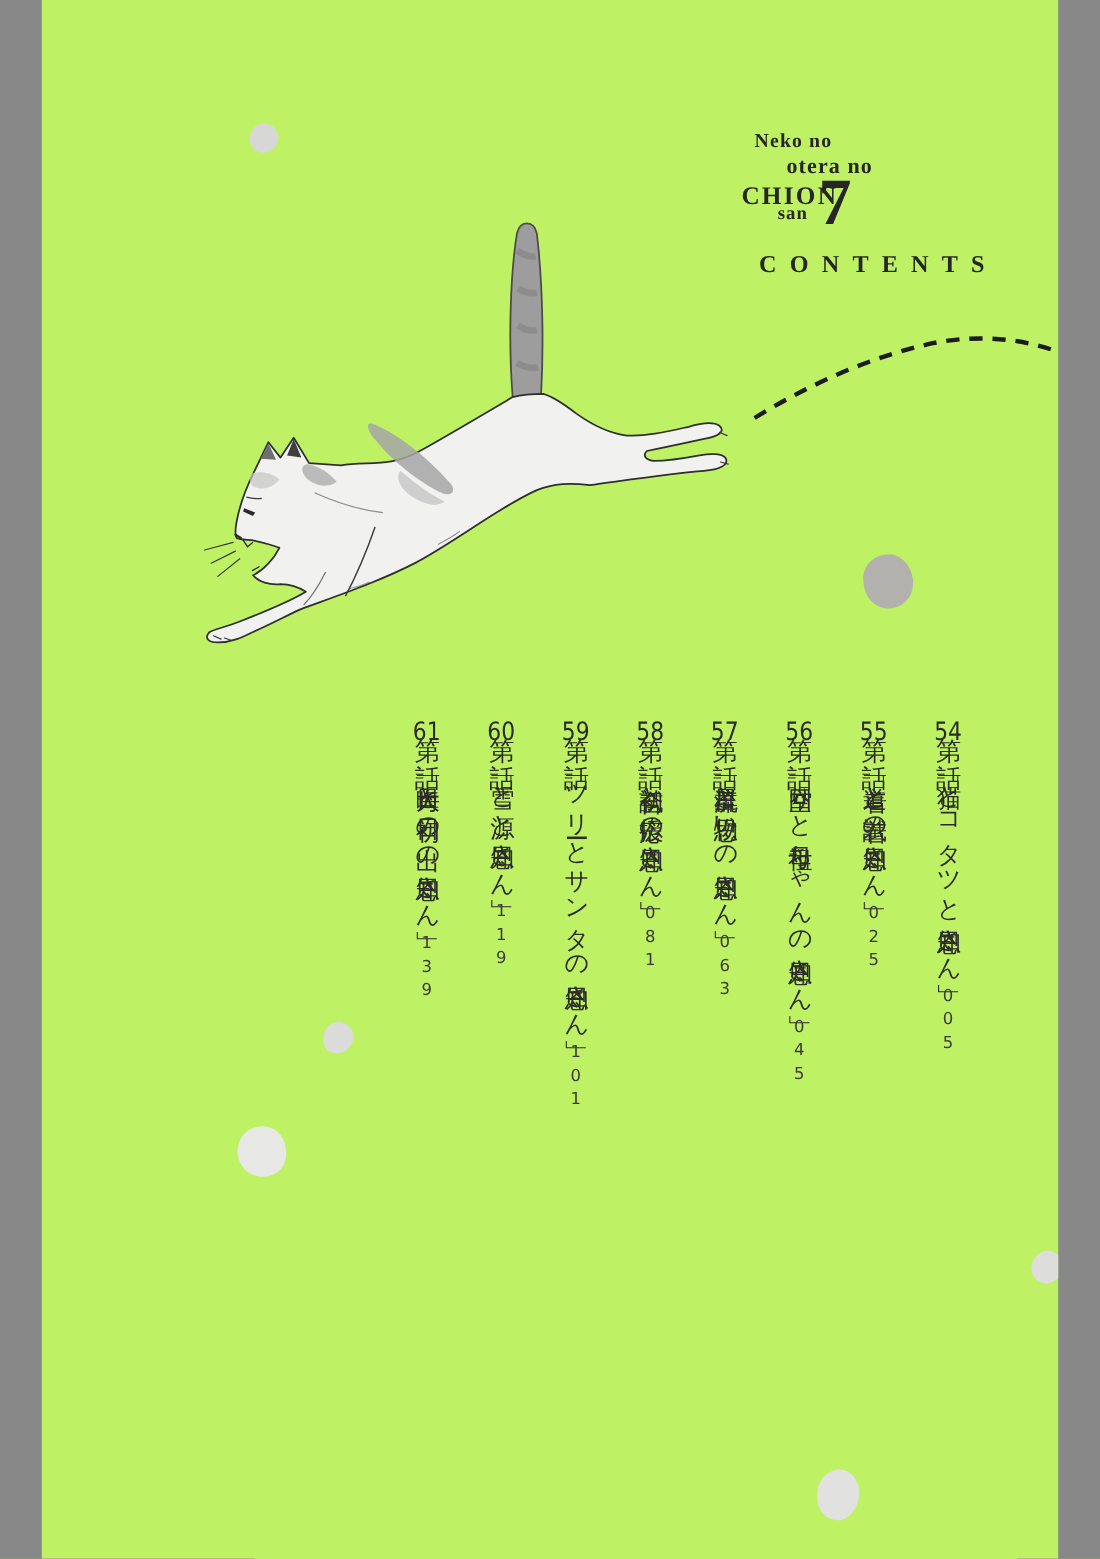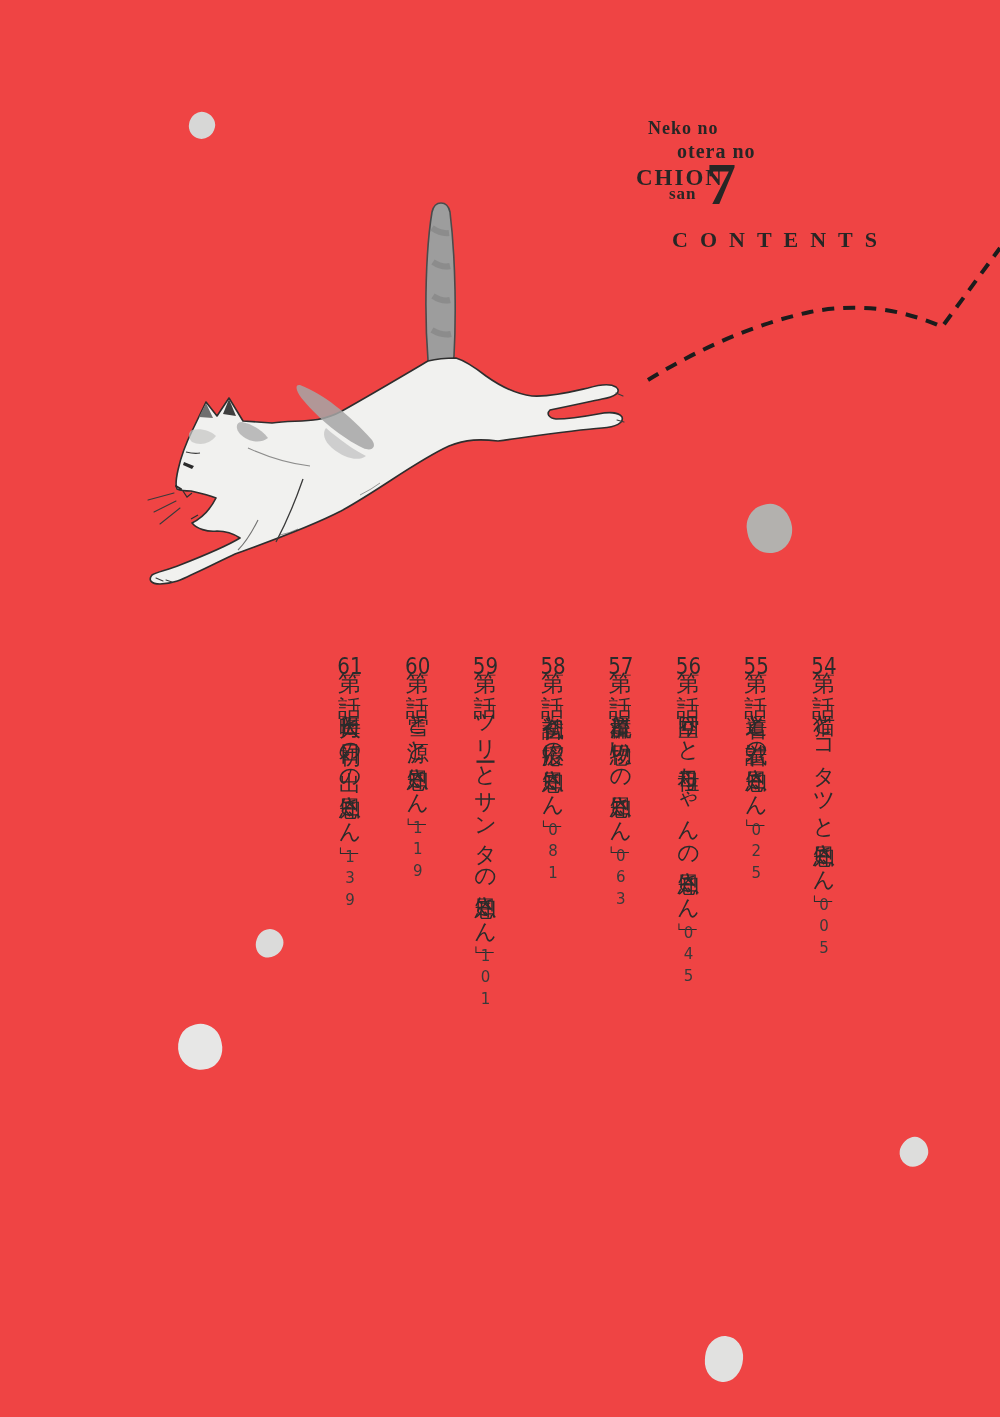--- a/index.html
+++ b/index.html
@@ -1,20 +1,20 @@
 <!DOCTYPE html>
 <html><head>
 <meta charset="utf-8">
 <style>
   html,body{margin:0;padding:0;background:#888;}
   .page{
     position:relative;
-    width:1000px;height:1417px;
+    width:924px;height:1417px;
     margin:0 auto;
-    background:#ef4444;
+    background:#bef264;
     overflow:hidden;
     font-family:"DejaVu Sans",sans-serif;
     color:#2b2b2b;
   }
   
   .dot{position:absolute;}
   .dot-1{left:189px;top:112px;width:26px;height:27px;background:#d7d7d6;border-radius:46% 54% 52% 48%/52% 46% 54% 48%;transform:rotate(12deg);}
   .dot-2{left:747px;top:504px;width:45px;height:49px;background:#b3b1ae;border-radius:52% 48% 50% 50%/46% 54% 50% 50%;transform:rotate(-8deg);}
   .dot-3{left:256px;top:929px;width:27px;height:29px;background:#dbdbda;border-radius:48% 52% 55% 45%/50% 45% 55% 50%;transform:rotate(20deg);}
   .dot-4{left:178px;top:1024px;width:44px;height:46px;background:#e7e7e6;border-radius:50% 50% 46% 54%/54% 46% 50% 50%;transform:rotate(-14deg);}
@@ -24,21 +24,21 @@
   
   .logo span{position:absolute;font-family:"Liberation Serif","DejaVu Serif",serif;font-weight:700;color:#272625;white-space:nowrap;}
   .logo-l1{left:648px;top:118px;font-size:18px;letter-spacing:1px;}
   .logo-l2{left:677px;top:140px;font-size:20px;letter-spacing:1px;}
   .logo-l3{left:636px;top:154px;font-size:23px;letter-spacing:2px;margin-top:11px;}
   .logo-l4{left:669px;top:184px;font-size:17px;letter-spacing:1px;}
   .logo-vol{left:706px;top:150px;font-size:60px;font-weight:400;}
   .contents-heading{
     position:absolute;left:652px;top:227px;
     font-family:"Liberation Serif","DejaVu Serif",serif;
-    font-weight:700;font-size:22px;letter-spacing:12px;color:#272625;white-space:nowrap;margin-left:20px;
+    font-weight:700;font-size:22px;letter-spacing:12px;color:#272625;white-space:nowrap;
   }
 
   
   .dash-svg{position:absolute;left:640px;top:240px;}
   .cat-svg{position:absolute;left:130px;top:190px;}
 
   
   .toc{
     position:absolute;left:328px;top:653px;width:508px;height:600px;
     display:flex;flex-direction:row-reverse;justify-content:space-between;

